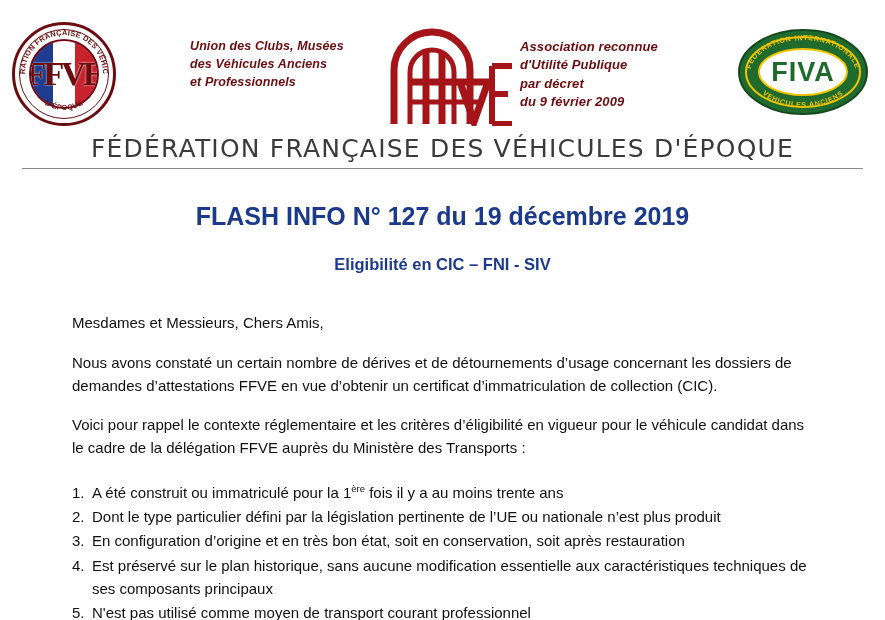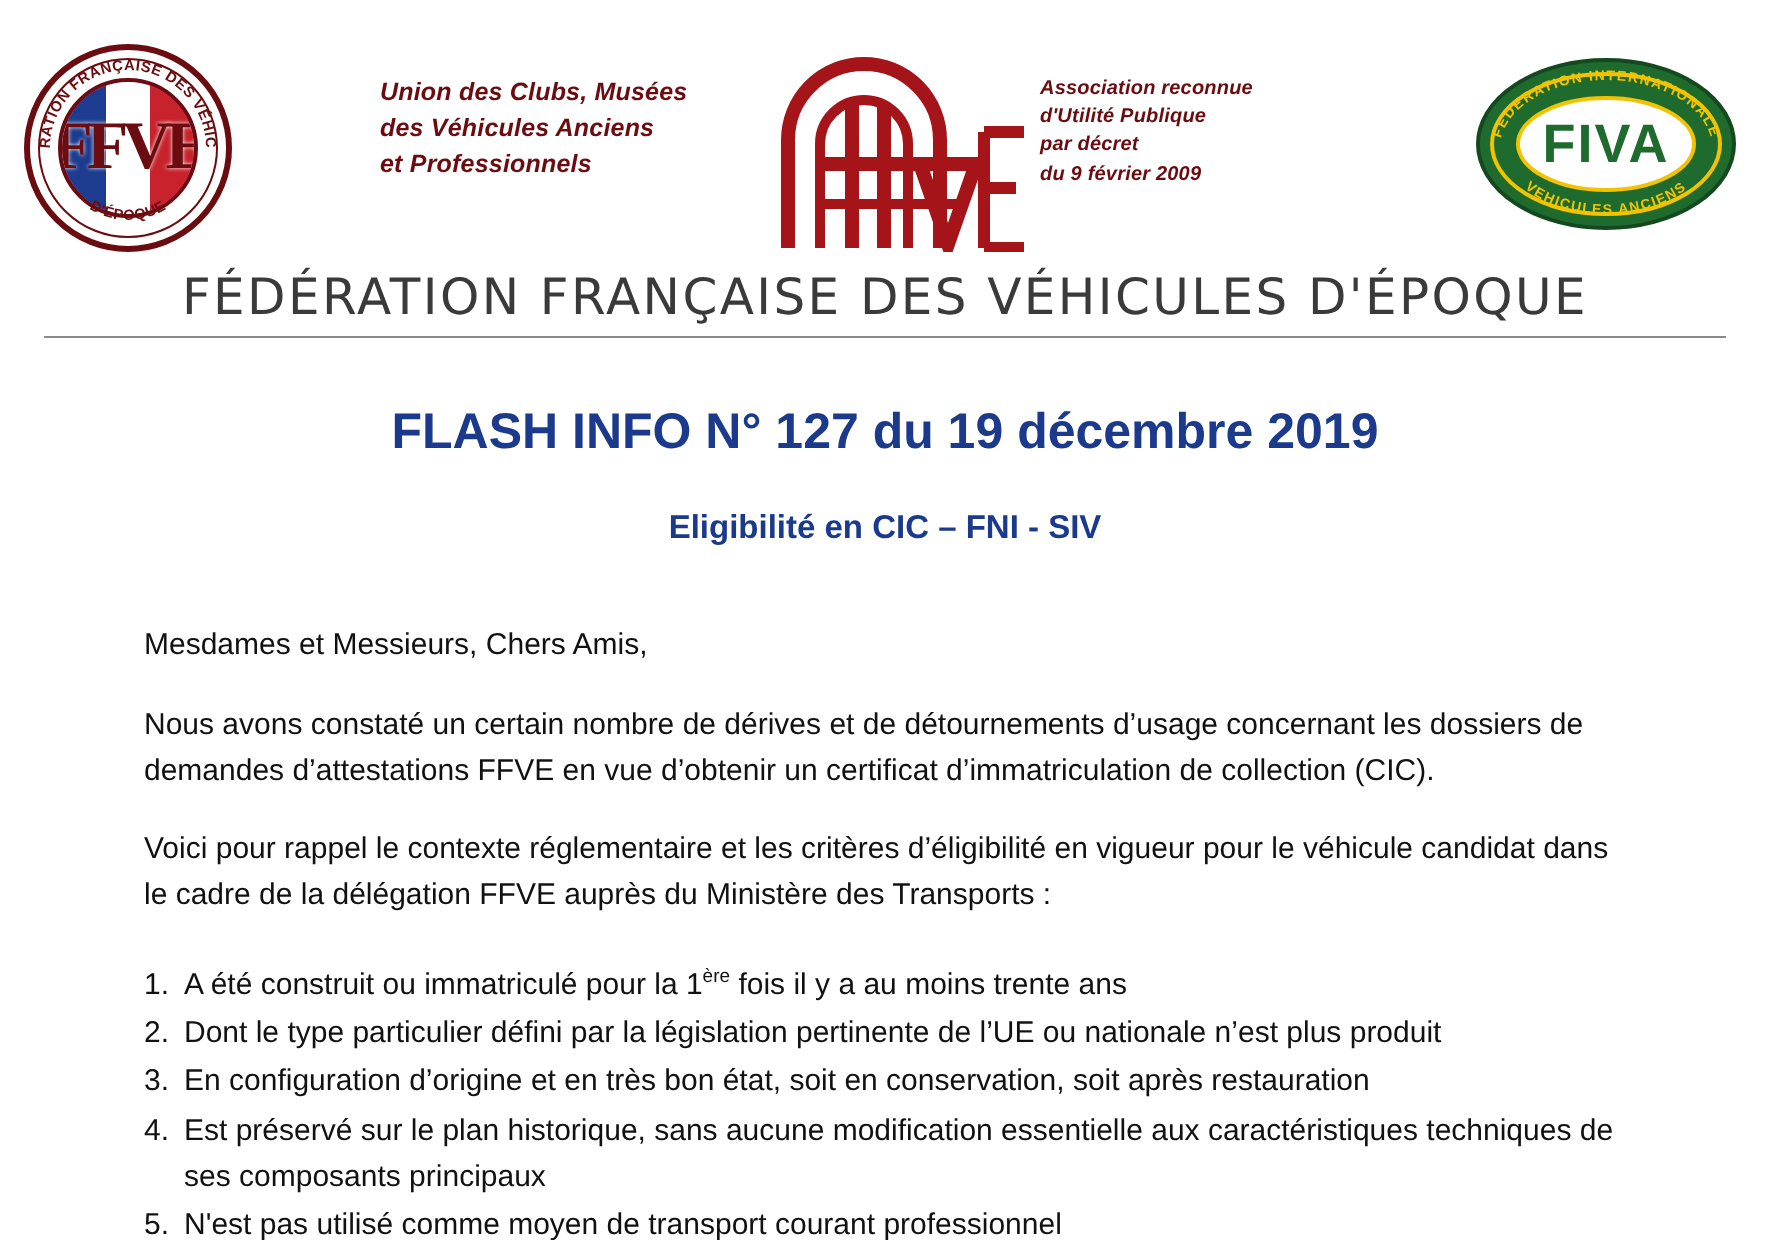--- a/index.html
+++ b/index.html
@@ -101,21 +101,21 @@
     font-style: italic;
     line-height: 1.42;
     letter-spacing: .1px;
   }
   .hdr-right-text {
     position: absolute;
     left: 520px;
     top: 38px;
     width: 190px;
     color: #6b0d10;
-    font-size: 10px;
+    font-size: 13px;
     font-weight: bold;
     font-style: italic;
     line-height: 1.42;
     letter-spacing: .1px;
   }
 
   
   .ffve-mark {
     position: absolute;
     left: 380px;

